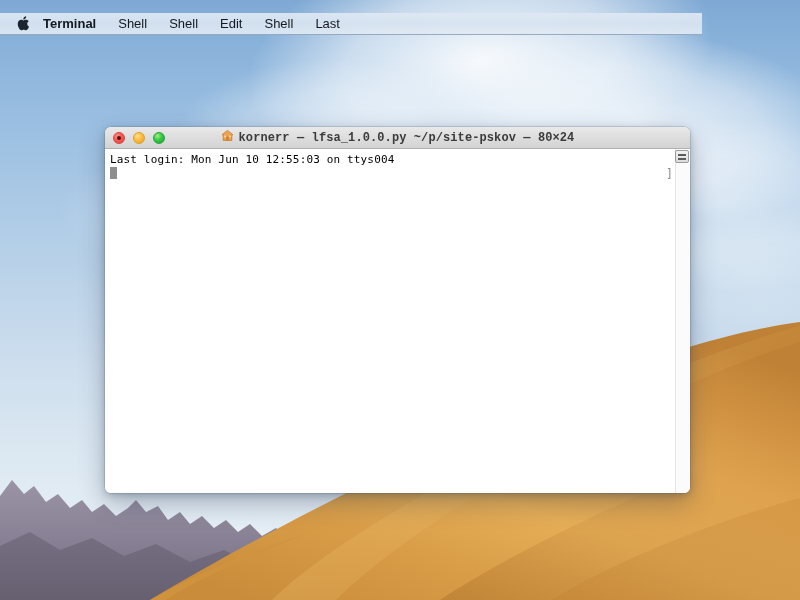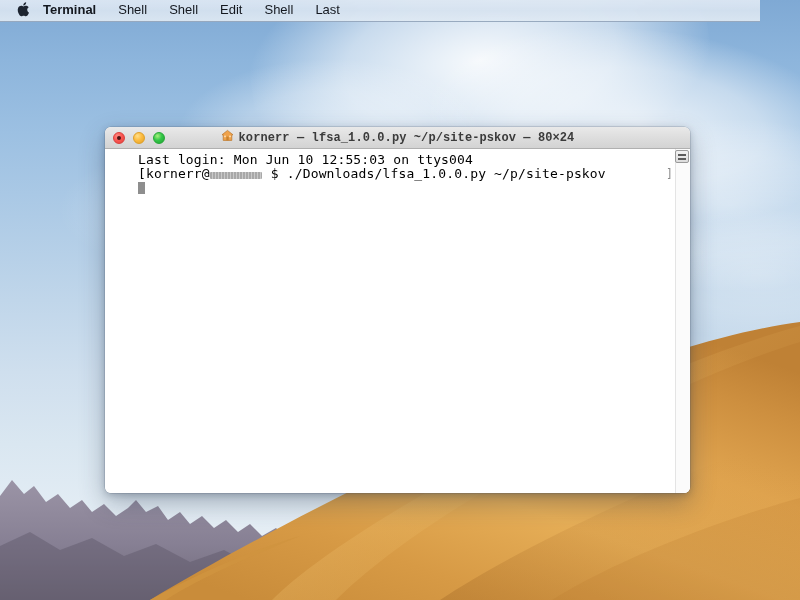--- a/index.html
+++ b/index.html
@@ -64,26 +64,26 @@
     position: absolute;
     left: 0; top: 0; width: 800px; height: 600px;
     overflow: hidden;
     pointer-events: none;
   }
   .dune svg { display: block; }
 
   
   #menubar {
     position: absolute;
-    left: 0; top: 0;
-    width: 760px; height: 22px;
+    left: 0; top: 13px;
+    width: 702px; height: 22px;
     background: linear-gradient(to bottom, rgba(222,232,243,0.94) 0%, rgba(215,227,240,0.93) 50%, rgba(223,233,243,0.93) 100%);
     border-bottom: 1px solid rgba(95,118,148,0.55);
     display: flex;
-    align-items: flex-end;
+    align-items: center;
     font-size: 13px;
     color: #14181f;
     z-index: 30;
     backdrop-filter: blur(6px);
   }
   .menu-apple {
     display: flex; align-items: center; justify-content: center;
     padding: 0 11px 0 16px;
     height: 22px;
   }
@@ -164,26 +164,25 @@
   .term-body {
     position: relative;
     height: 344px;
     background: #ffffff;
     padding: 4px 0 0 5px;
     overflow: hidden;
   }
 
   .term-line {
     font-family: "DejaVu Sans Mono", monospace;
-    font-size: 13px;
+    font-size: 11px;
     line-height: 14px;
     color: #000000;
     white-space: pre;
     letter-spacing: 0.15px;
-    margin-left: 28px;
   }
 
   .redact {
     display: inline-block;
     width: 52px;
     height: 7px;
     vertical-align: middle;
     margin: 0 1px -1px 0;
     background: repeating-linear-gradient(to right,
       #a8a8a8 0px, #a8a8a8 2px, #c9c9c9 2px, #c9c9c9 3px);
@@ -340,21 +339,20 @@
           </svg>
         </span>
         <span>kornerr — lfsa_1.0.0.py ~/p/site-pskov — 80×24</span>
       </div>
     </div>
 
     <div class="term-body">
 
       <div class="term-line">Last login: Mon Jun 10 12:55:03 on ttys004</div>
 
-      <div class="term-line"><span>[kornerr@</span><span class="redact"></span><span> $ ./Downloads/lfsa_1.0.0.py ~/p/site-pskov</span></div>
 
       <div class="wrap-bracket">]</div>
 
 
       <div class="term-line"><span class="cursor-block"></span></div>
 
       <div class="scroll-col">
         <div class="list-btn">
           <i></i>
             <i></i>

